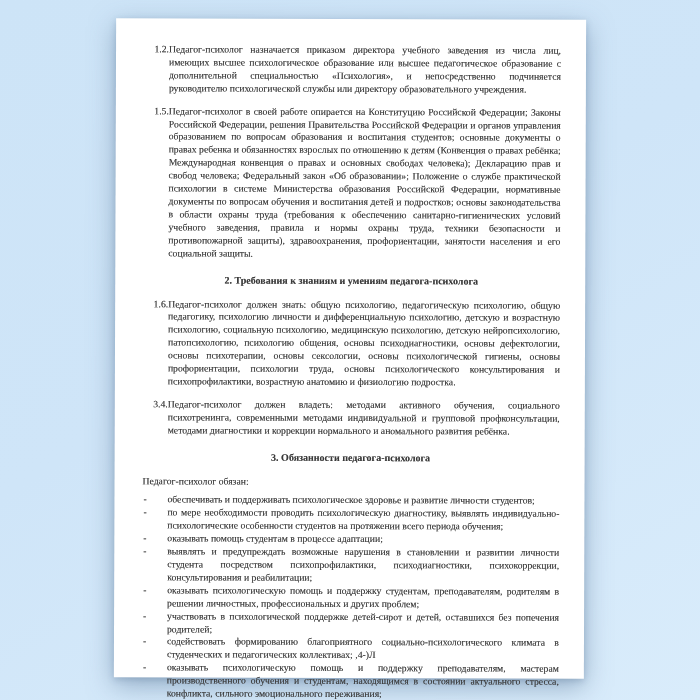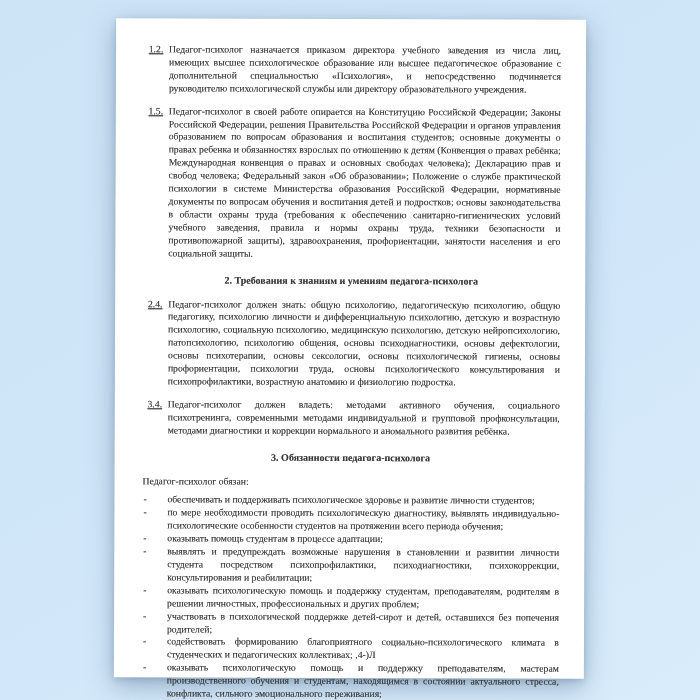--- a/index.html
+++ b/index.html
@@ -20,21 +20,21 @@
     padding-top:25px;
     color:#3a3a3a;
     font-size:9.7px;line-height:12.9px;
     text-shadow:0 0 .4px rgba(58,58,58,.55);
   }
   .clause{
     display:grid;grid-template-columns:26px 1fr;
     padding-left:27px;padding-right:25px;
     margin-bottom:10px;
   }
-  .clause .num{text-align:center;text-decoration:underline;}
+  .clause .num{text-align:right;}
   .clause p{margin:0;text-align:justify;}
   h3.sec{
     font-size:10px;font-weight:bold;text-align:center;
     margin:13px 25px 12px 27px;line-height:13px;
   }
   .intro{margin:11px 25px 6px 28px;text-align:left;}
   .duty{
     display:grid;grid-template-columns:24px 1fr;
     padding-left:29px;padding-right:25px;
   }
@@ -54,21 +54,21 @@
       </div>
 
       <div class="clause">
         <span class="num">1.5.</span>
         <p>Педагог-психолог в своей работе опирается на Конституцию Российской Федерации; Законы Российской Федерации, решения Правительства Российской Федерации и органов управления образованием по вопросам образования и воспитания студентов; основные документы о правах ребенка и обязанностях взрослых по отношению к детям (Конвенция о правах ребёнка; Международная конвенция о правах и основных свободах человека); Декларацию прав и свобод человека; Федеральный закон «Об образовании»; Положение о службе практической психологии в системе Министерства образования Российской Федерации, нормативные документы по вопросам обучения и воспитания детей и подростков; основы законодательства в области охраны труда (требования к обеспечению санитарно-гигиенических условий учебного заведения, правила и нормы охраны труда, техники безопасности и противопожарной защиты), здравоохранения, профориентации, занятости населения и его социальной защиты.</p>
       </div>
 
       <h3 class="sec">2. Требования к знаниям и умениям педагога-психолога</h3>
 
       <div class="clause">
-        <span class="num">2.4.</span>
+        <span class="num">1.6.</span>
         <p>Педагог-психолог должен знать: общую психологию, педагогическую психологию, общую педагогику, психологию личности и дифференциальную психологию, детскую и возрастную психологию, социальную психологию, медицинскую психологию, детскую нейропсихологию, патопсихологию, психологию общения, основы психодиагностики, основы дефектологии, основы психотерапии, основы сексологии, основы психологической гигиены, основы профориентации, психологии труда, основы психологического консультирования и психопрофилактики, возрастную анатомию и физиологию подростка.</p>
       </div>
 
       <div class="clause">
         <span class="num">3.4.</span>
         <p>Педагог-психолог должен владеть: методами активного обучения, социального психотренинга, современными методами индивидуальной и групповой профконсультации, методами диагностики и коррекции нормального и аномального развития ребёнка.</p>
       </div>
 
       <h3 class="sec">3. Обязанности педагога-психолога</h3>
 

